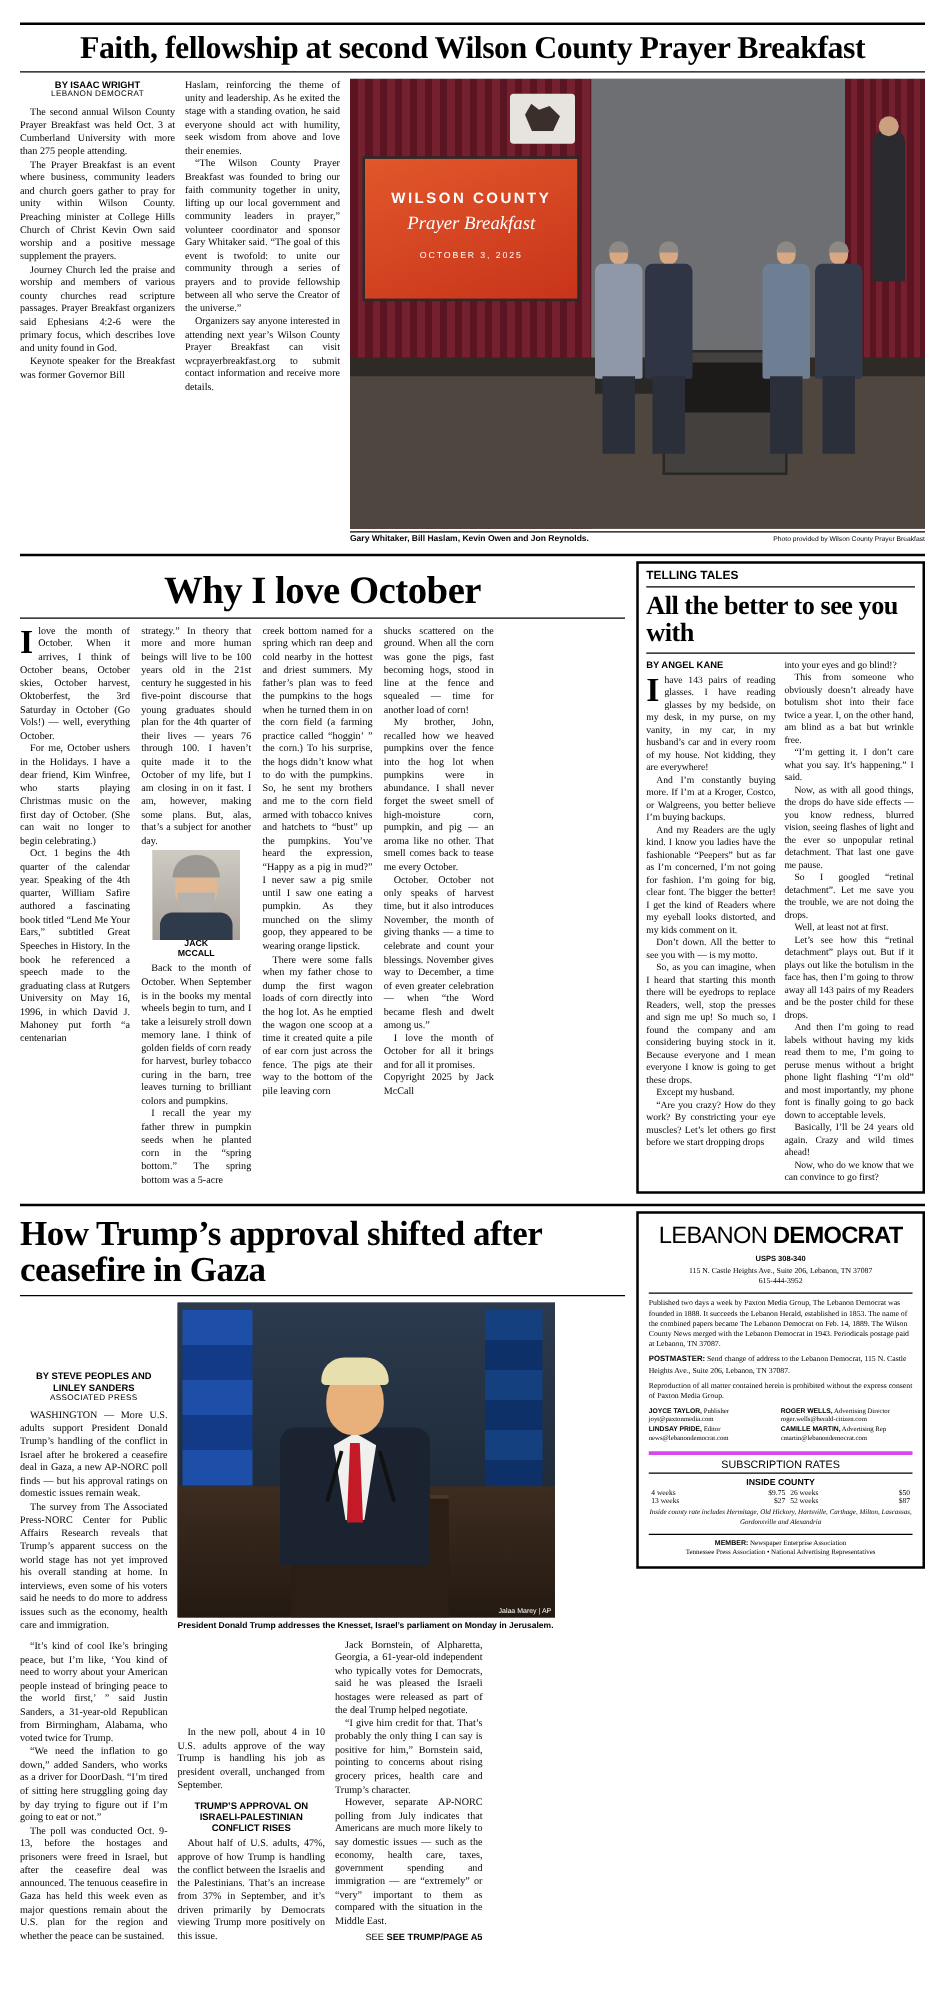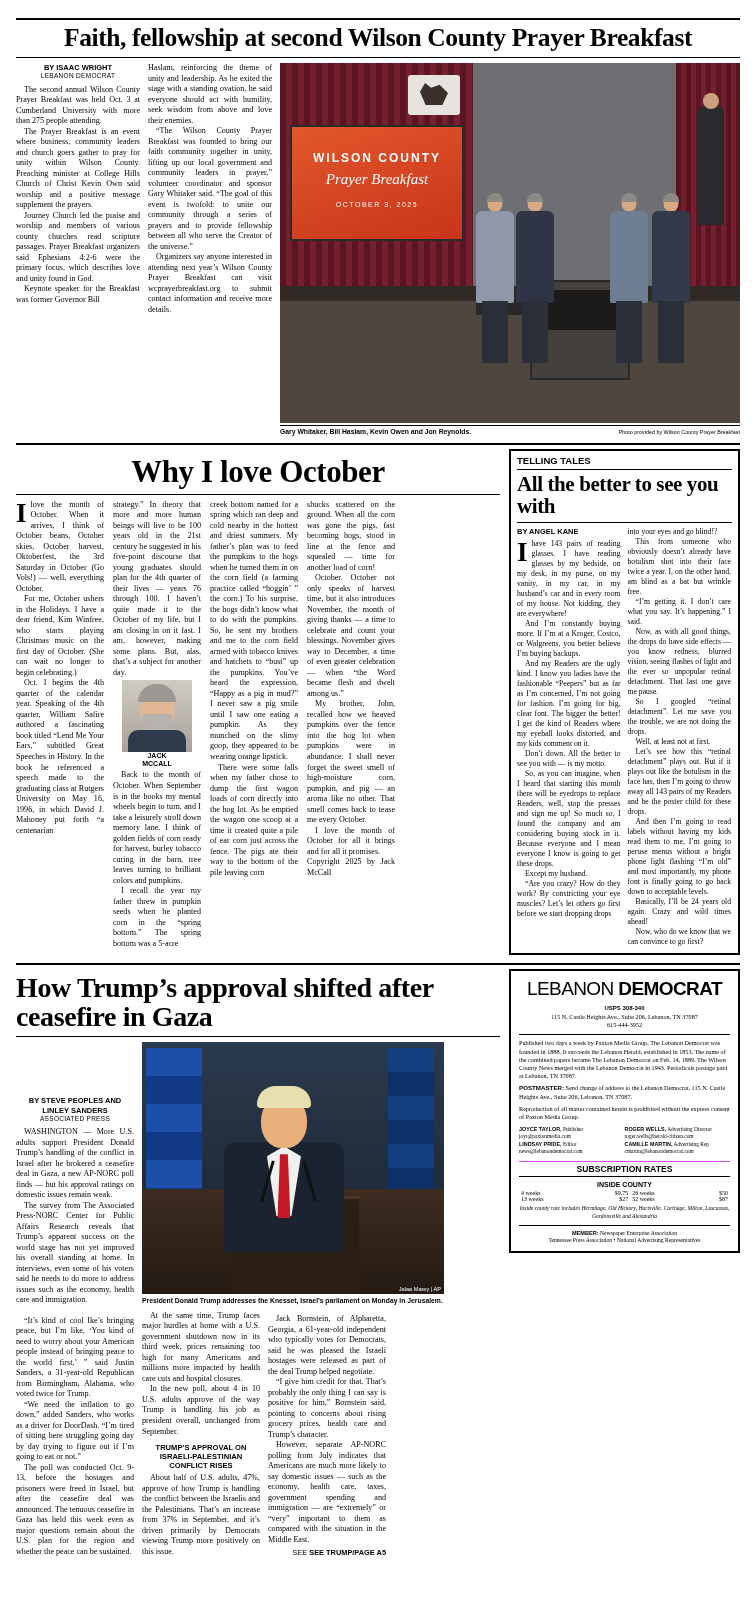--- a/index.html
+++ b/index.html
@@ -100,21 +100,21 @@
   .seemore b{font-weight:bold;}
   
   .flagbox{border:2px solid #000;padding:7px 8px 6px;}
   .flagtitle{font-family:"Liberation Sans",sans-serif;font-size:19px;letter-spacing:-0.6px;text-align:center;margin-bottom:5px;}
   .flagtitle .b{font-weight:bold;}
   .mini{font-size:6.2px;line-height:1.32;text-align:center;font-family:"Liberation Serif",serif;}
   .mini.l{text-align:left;text-indent:0;}
   .staff{display:flex;flex-wrap:wrap;margin-top:5px;}
   .staffcol{width:50%;font-size:5.4px;line-height:1.35;}
   .staffcol b{font-family:"Liberation Sans",sans-serif;font-size:5.4px;}
-  .subrates{border-top:1px solid #d946ef;border-bottom:1px solid #000;margin-top:6px;padding:2px 0;text-align:center;font-family:"Liberation Sans",sans-serif;font-weight:bold;font-size:8.6px;}
+  .subrates{border-top:3px solid #d946ef;border-bottom:1px solid #000;margin-top:6px;padding:2px 0;text-align:center;font-family:"Liberation Sans",sans-serif;font-weight:normal;font-size:8.6px;}
   .ratehdr{text-align:center;font-family:"Liberation Sans",sans-serif;font-weight:bold;font-size:7px;margin:4px 0 2px;}
   .ratetbl{width:100%;border-collapse:collapse;font-size:6px;}
   .ratetbl td{padding:0 2px;}
   .ratetbl .r{text-align:right;}
   .small-italic{font-size:5.6px;font-style:italic;text-align:center;line-height:1.3;margin-top:3px;}
   .member{font-size:5.6px;text-align:center;line-height:1.35;margin-top:4px;}
   .usps{font-family:"Liberation Sans",sans-serif;font-weight:bold;font-size:6px;text-align:center;line-height:1.3;}
   .sec-rule{border-top:2px solid #000;margin:8px 0 0;}
 </style>
 </head>
@@ -232,22 +232,22 @@
           </div>
           <div class="c5">
             <div class="body">
               <p style="text-indent:0">creek bottom named for a spring which ran deep and cold nearby in the hottest and driest summers. My father’s plan was to feed the pumpkins to the hogs when he turned them in on the corn field (a farming practice called “hoggin’ ” the corn.) To his surprise, the hogs didn’t know what to do with the pumpkins. So, he sent my brothers and me to the corn field armed with tobacco knives and hatchets to “bust” up the pumpkins. You’ve heard the expression, “Happy as a pig in mud?” I never saw a pig smile until I saw one eating a pumpkin. As they munched on the slimy goop, they appeared to be wearing orange lipstick.</p>
               <p>There were some falls when my father chose to dump the first wagon loads of corn directly into the hog lot. As he emptied the wagon one scoop at a time it created quite a pile of ear corn just across the fence. The pigs ate their way to the bottom of the pile leaving corn</p>
             </div>
           </div>
           <div class="c5">
             <div class="body">
               <p style="text-indent:0">shucks scattered on the ground. When all the corn was gone the pigs, fast becoming hogs, stood in line at the fence and squealed — time for another load of corn!</p>
+              <p>My brother, John, recalled how we heaved pumpkins over the fence into the hog lot when pumpkins were in abundance. I shall never forget the sweet smell of high-moisture corn, pumpkin, and pig — an aroma like no other. That smell comes back to tease me every October.</p>
               <p>October. October not only speaks of harvest time, but it also introduces November, the month of giving thanks — a time to celebrate and count your blessings. November gives way to December, a time of even greater celebration — when “the Word became flesh and dwelt among us.”</p>
-              <p>My brother, John, recalled how we heaved pumpkins over the fence into the hog lot when pumpkins were in abundance. I shall never forget the sweet smell of high-moisture corn, pumpkin, and pig — an aroma like no other. That smell comes back to tease me every October.</p>
               <p>I love the month of October for all it brings and for all it promises.</p>
               <p class="copyright" style="text-indent:0">Copyright 2025 by Jack McCall</p>
             </div>
           </div>
         </div>
       </div>
     </div>
 
     <div style="width:231px;">
       <div class="tt">
@@ -327,21 +327,20 @@
         <div class="s3grid" style="margin-top:5px;">
           <div class="c3">
             <div class="body">
               <p>“It’s kind of cool Ike’s bringing peace, but I’m like, ‘You kind of need to worry about your American people instead of bringing peace to the world first,’ ” said Justin Sanders, a 31-year-old Republican from Birmingham, Alabama, who voted twice for Trump.</p>
               <p>“We need the inflation to go down,” added Sanders, who works as a driver for DoorDash. “I’m tired of sitting here struggling going day by day trying to figure out if I’m going to eat or not.”</p>
               <p>The poll was conducted Oct. 9-13, before the hostages and prisoners were freed in Israel, but after the ceasefire deal was announced. The tenuous ceasefire in Gaza has held this week even as major questions remain about the U.S. plan for the region and whether the peace can be sustained.</p>
             </div>
           </div>
           <div class="c3">
             <div class="body">
-              <p>At the same time, Trump faces major hurdles at home with a U.S. government shutdown now in its third week, prices remaining too high for many Americans and millions more impacted by health care cuts and hospital closures.</p>
               <p>In the new poll, about 4 in 10 U.S. adults approve of the way Trump is handling his job as president overall, unchanged from September.</p>
             </div>
             <div class="subhead">TRUMP’S APPROVAL ON ISRAELI-PALESTINIAN CONFLICT RISES</div>
             <div class="body">
               <p>About half of U.S. adults, 47%, approve of how Trump is handling the conflict between the Israelis and the Palestinians. That’s an increase from 37% in September, and it’s driven primarily by Democrats viewing Trump more positively on this issue.</p>
             </div>
           </div>
           <div class="c3">
             <div class="body">
               <p>Jack Bornstein, of Alpharetta, Georgia, a 61-year-old independent who typically votes for Democrats, said he was pleased the Israeli hostages were released as part of the deal Trump helped negotiate.</p>

